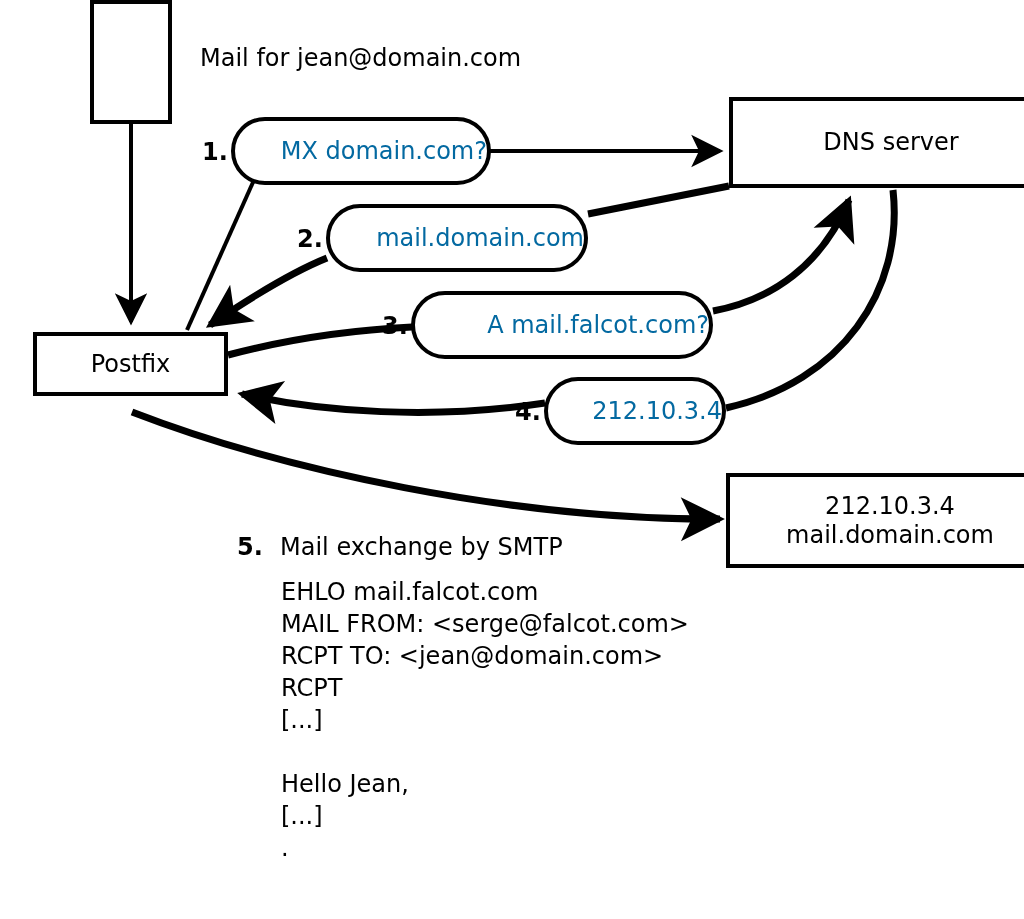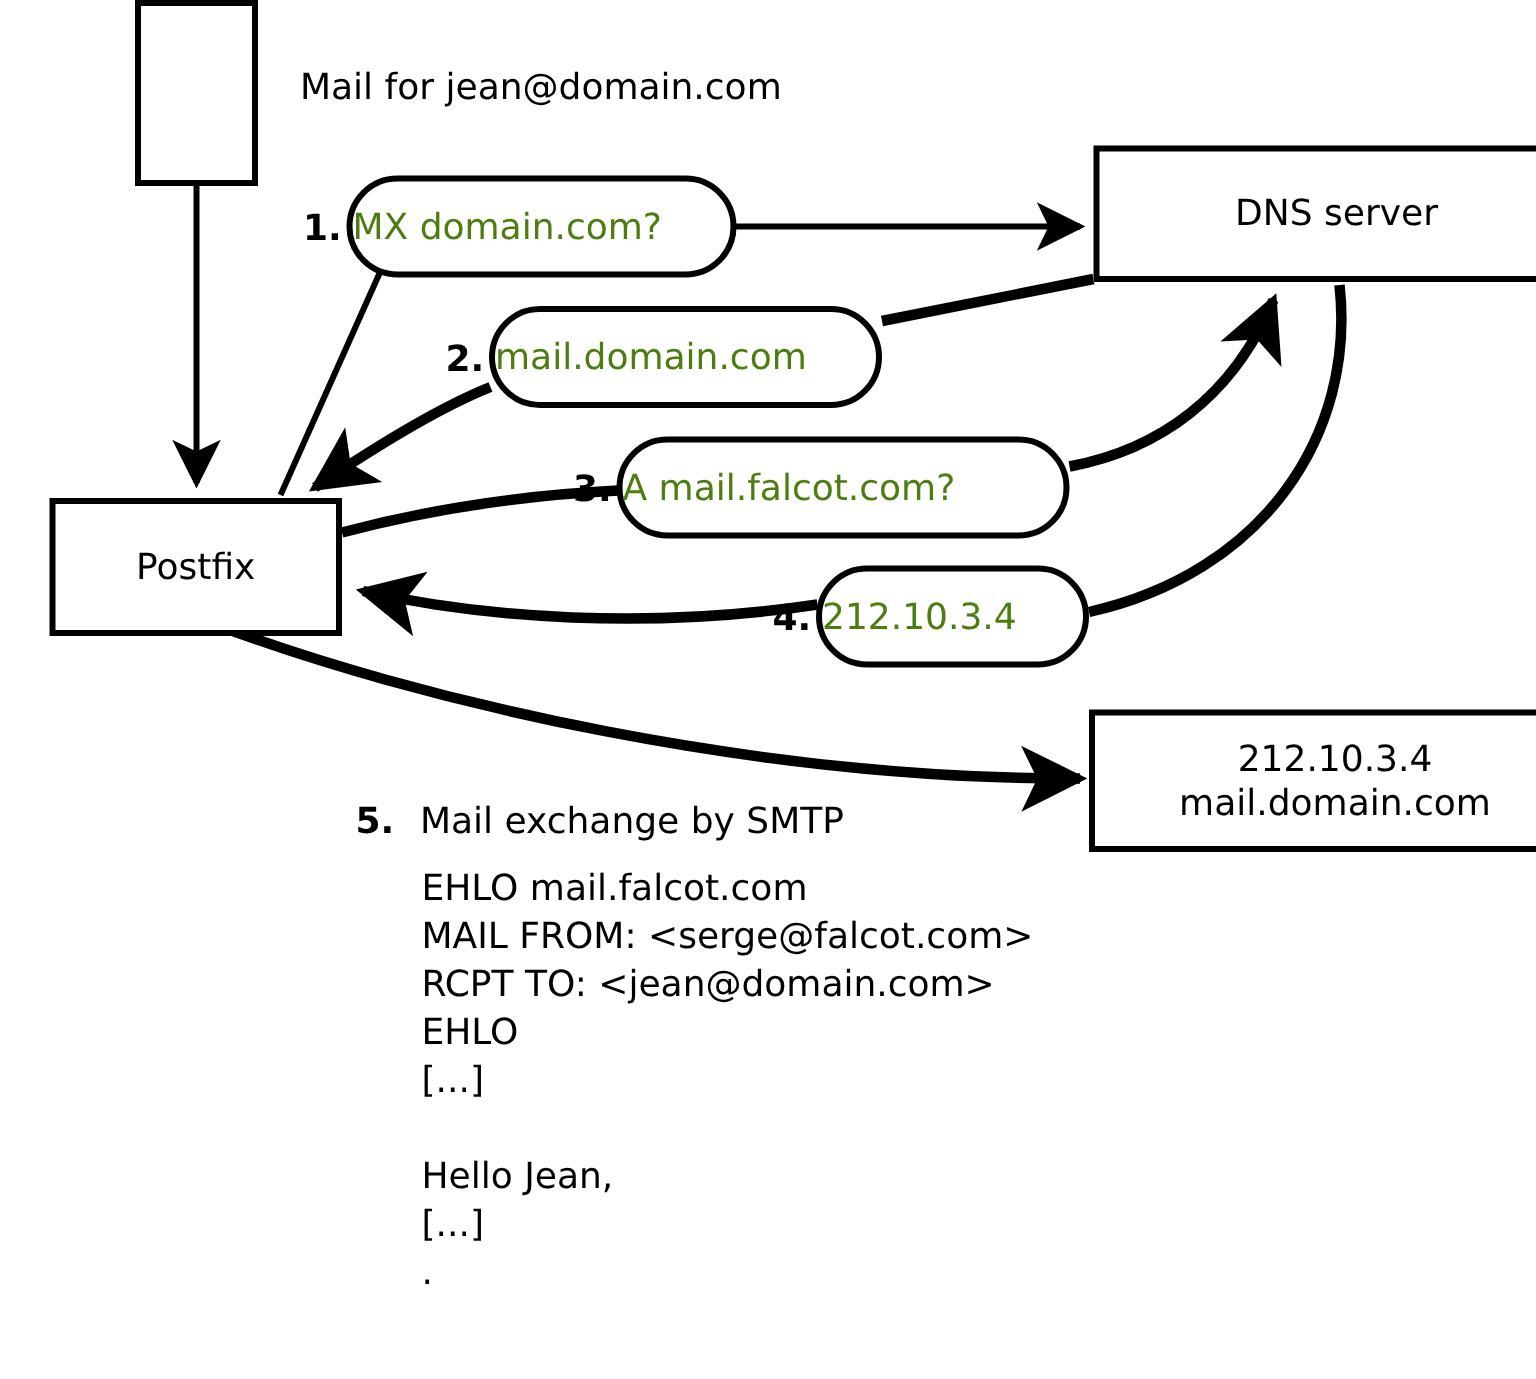--- a/index.html
+++ b/index.html
@@ -42,22 +42,22 @@
     white-space: nowrap;
   }
   .bubble {
     position: absolute;
     box-sizing: border-box;
     border: 4px solid #000000;
     background: #ffffff;
     border-radius: 999px;
     display: flex;
     align-items: center;
-    justify-content: flex-start;
-    color: #4d7c0f;
+    justify-content: flex-end;
+    color: #0369a1;
     white-space: nowrap;
   }
   .step-num {
     position: absolute;
     font-weight: bold;
     color: #000000;
     white-space: nowrap;
   }
   .plain-text {
     position: absolute;
@@ -114,21 +114,21 @@
   <div class="node-box" style="left:58px; top:0px; width:82px; height:124px; font-size:19px;">
     <span class="line"></span>
   </div>
 
   <div class="plain-text" style="left:168px; top:44px; font-size:24px;">Mail for jean@domain.com</div>
 
   <div class="node-box" style="left:697px; top:97px; width:324px; height:91px; font-size:24px;">
     <span class="line">DNS server</span>
   </div>
 
-  <div class="node-box" style="left:1px; top:332px; width:195px; height:92px; font-size:24px;">
+  <div class="node-box" style="left:1px; top:332px; width:195px; height:64px; font-size:24px;">
     <span class="line">Postfix</span>
   </div>
 
   <div class="node-box" style="left:694px; top:473px; width:328px; height:95px; font-size:24px;">
     <span class="line">212.10.3.4</span>
     <span class="line">mail.domain.com</span>
   </div>
 
   <div class="bubble" style="left:199px; top:117px; width:260px; height:68px; font-size:24px;">
     <span>MX domain.com?</span>
@@ -150,21 +150,21 @@
   </div>
   <div class="step-num" style="left:483px; top:398px; font-size:24px;">4.</div>
 
   <div class="step-num" style="left:205px; top:533px; font-size:24px;">5.</div>
   <div class="plain-text" style="left:248px; top:533px; font-size:24px;">Mail exchange by SMTP</div>
 
   <div class="transcript" style="left:249px; top:580px; font-size:24px;">
     <span class="tline">EHLO mail.falcot.com</span>
     <span class="tline">MAIL FROM: &lt;serge@falcot.com&gt;</span>
     <span class="tline">RCPT TO: &lt;jean@domain.com&gt;</span>
-    <span class="tline">EHLO</span>
+    <span class="tline">RCPT</span>
     <span class="tline">[...]</span>
     <span class="tline"></span>
     <span class="tline">Hello Jean,</span>
     <span class="tline">[...]</span>
     <span class="tline">.</span>
   </div>
 
 </div>
 
 </body></html>

